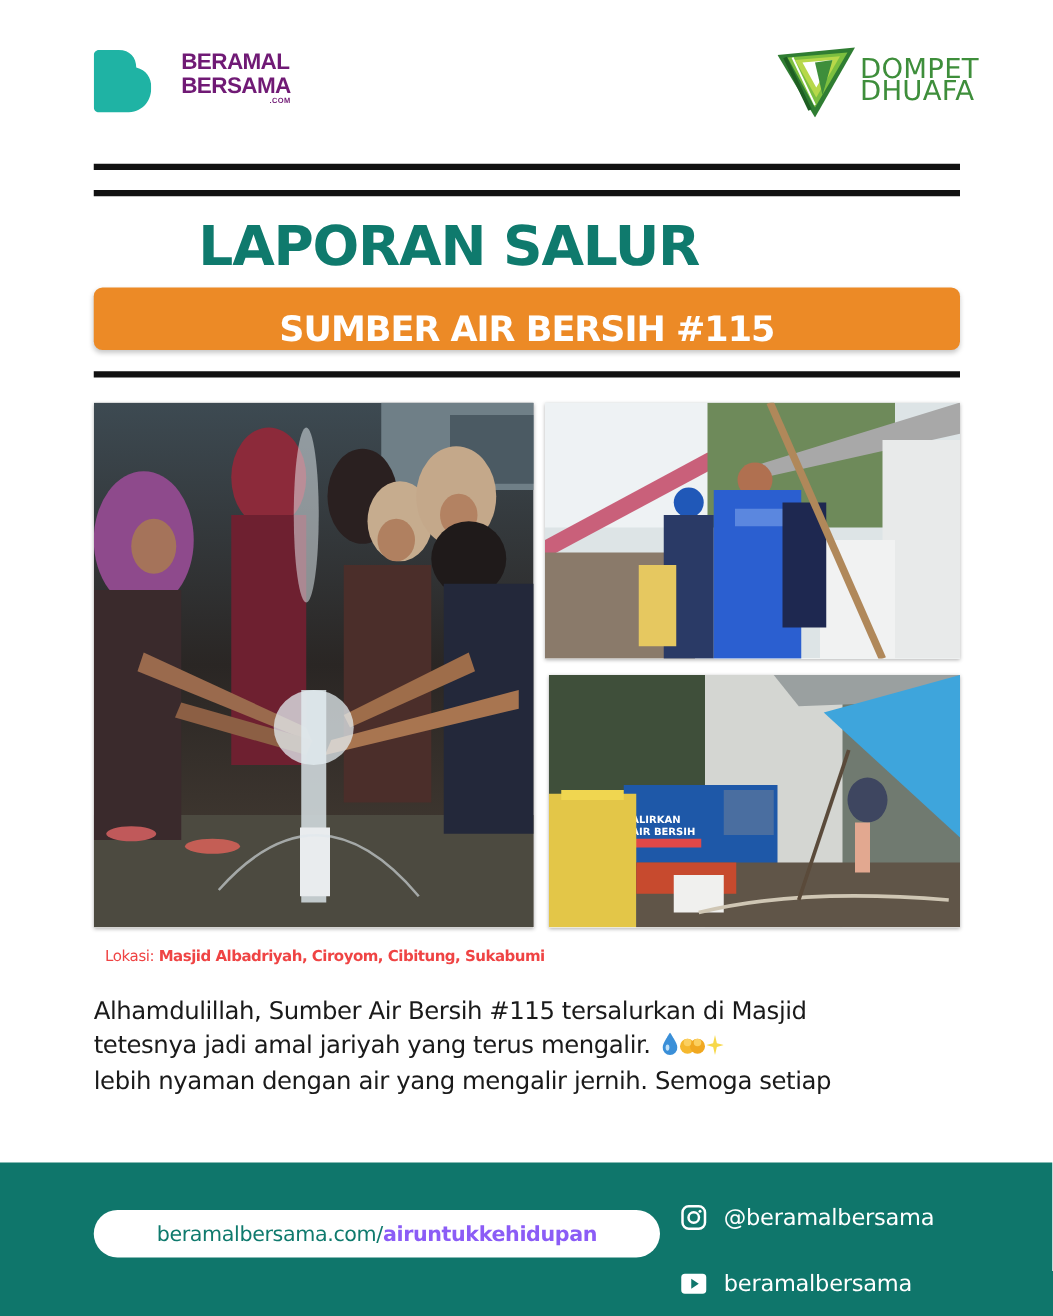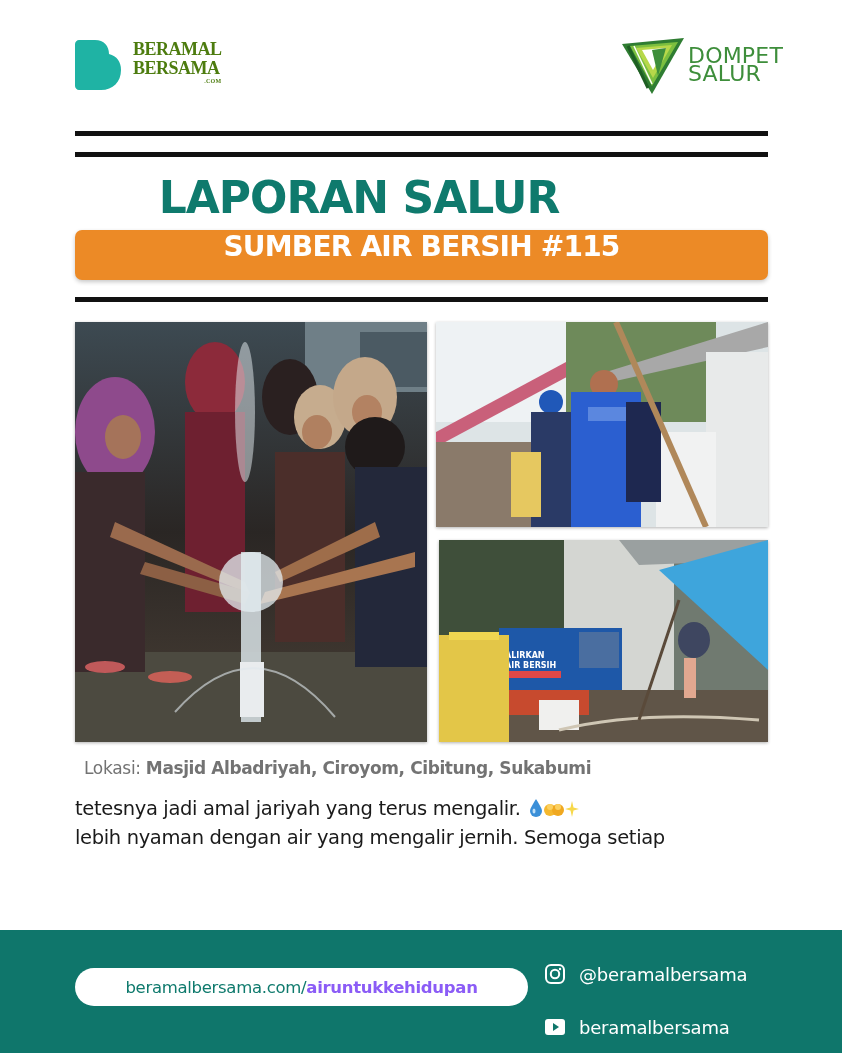--- a/index.html
+++ b/index.html
@@ -3,42 +3,42 @@
 <meta charset="utf-8">
 <style>
   * { box-sizing: border-box; margin: 0; padding: 0; }
   html, body { width: 842px; height: 1053px; background: #ffffff; overflow: hidden; }
   body { font-family: "DejaVu Sans", sans-serif; position: relative; color: #1a1a1a; }
 
   
   .logo-left { position: absolute; left: 75px; top: 40px; display: flex; align-items: flex-start; }
   .heart { width: 46px; height: 50px; position: relative; }
   .heart svg { display: block; }
-  .logo-left .wordmark { margin-left: 12px; color: #4d7c0f; font-family: Liberation Serif, serif; font-weight: bold; font-size: 18px; line-height: 19px; letter-spacing: -0.5px; }
+  .logo-left .wordmark { margin-left: 24px; color: #701a75; font-family: Liberation Sans, sans-serif; font-weight: bold; font-size: 18px; line-height: 19px; letter-spacing: -0.5px; }
   .logo-left .wordmark .dotcom { display: block; font-size: 6px; line-height: 7px; text-align: right; font-weight: bold; letter-spacing: 0.3px; }
 
   .logo-right { position: absolute; left: 622px; top: 36px; display: flex; align-items: center; }
   .logo-right .dd-text { margin-left: 4px; color: #3e8e3b; font-family: "DejaVu Sans", sans-serif; font-size: 22px; line-height: 18px; letter-spacing: 0.2px; }
 
   
   .rule { position: absolute; left: 75px; width: 693px; height: 5px; background: #111; }
 
   .title { position: absolute; left: 0; width: 718px; top: 172px; text-align: center; color: #0f7a6d; font-family: "DejaVu Sans", sans-serif; font-weight: bold; font-size: 44px; letter-spacing: -1px; }
 
-  .subtitle-bar { position: absolute; left: 75px; top: 230px; width: 693px; height: 50px; background: #ec8a26; border-radius: 7px; box-shadow: 0 2px 4px rgba(0,0,0,0.22); display: flex; align-items: flex-start; justify-content: center; }
+  .subtitle-bar { position: absolute; left: 75px; top: 230px; width: 693px; height: 50px; background: #ec8a26; border-radius: 7px; box-shadow: 0 2px 4px rgba(0,0,0,0.22); display: flex; align-items: flex-end; justify-content: center; }
   .subtitle-bar span { color: #ffffff; font-weight: bold; font-size: 28px; letter-spacing: -0.8px; }
 
   
   .photo { position: absolute; overflow: hidden; box-shadow: 0 1px 3px rgba(0,0,0,0.3); }
   .photo svg { display: block; width: 100%; height: 100%; }
   .p1 { left: 75px; top: 322px; width: 352px; height: 420px; }
   .p2 { left: 436px; top: 322px; width: 332px; height: 205px; }
   .p3 { left: 439px; top: 540px; width: 329px; height: 202px; }
 
-  .location { position: absolute; left: 84px; top: 758px; font-size: 17px; color: #737373; }
+  .location { position: absolute; left: 84px; top: 758px; font-size: 12px; color: #ef4444; }
   .location .lbl { font-family: "DejaVu Sans", sans-serif; letter-spacing: -0.3px; }
   .location .val { font-weight: bold; letter-spacing: -0.4px; }
 
   .body-text { position: absolute; left: 75px; top: 795px; width: 700px; font-size: 19.5px; line-height: 27px; color: #1a1a1a; letter-spacing: -0.35px; }
   .emoji { display: inline-block; vertical-align: -2px; margin-left: 4px; }
 
   
   .footer { position: absolute; left: 0; top: 930px; width: 842px; height: 123px; background: #0f766b; }
   .url-pill { position: absolute; left: 75px; top: 968px; width: 453px; height: 38px; border-radius: 20px; background: #ffffff; display: flex; align-items: center; justify-content: center; font-size: 16.5px; letter-spacing: -0.3px; }
   .url-pill .base { color: #0f7a6d; }
@@ -69,21 +69,21 @@
     <polygon points="0,8 62,2 30,58" fill="#2f7d32"></polygon>
     <polygon points="8,10 56,6 30,50" fill="#7cbf3f"></polygon>
     <polygon points="14,12 50,9 31,42" fill="#b7d84a"></polygon>
     <polygon points="20,14 44,12 31,34" fill="#ffffff"></polygon>
     <line x1="6" y1="10" x2="26" y2="52" stroke="#1e5e22" stroke-width="3"></line>
     <line x1="12" y1="10" x2="30" y2="48" stroke="#ffffff" stroke-width="1.5"></line>
     <polygon points="30,14 44,12 36,40" fill="#3e8e3b"></polygon>
   </svg>
   <div class="dd-text">
     <div>DOMPET</div>
-    <div>SALUR</div>
+    <div>DHUAFA</div>
   </div>
 </div>
 
 <div class="rule" style="top:131px;"></div>
 <div class="rule" style="top:152px;"></div>
 
 <div class="title">LAPORAN SALUR</div>
 
 <div class="subtitle-bar">
   <span>SUMBER AIR BERSIH #115</span>
@@ -191,20 +191,21 @@
     <rect x="245" y="118" width="12" height="40" fill="#e2a890"></rect>
     <line x1="240" y1="60" x2="200" y2="180" stroke="#5a4a3a" stroke-width="3"></line>
   </svg>
 </div>
 
 <div class="location">
   <span class="lbl">Lokasi: </span><span class="val">Masjid Albadriyah, Ciroyom, Cibitung, Sukabumi</span>
 </div>
 
 <div class="body-text">
+  <div>Alhamdulillah, Sumber Air Bersih #115 tersalurkan di Masjid</div>
   <div>
     <span>tetesnya jadi amal jariyah yang terus mengalir.</span>
     <span class="emoji">
       <svg width="12" height="18" viewBox="0 0 12 18">
           <path d="M6 0 C6 0 0 9 0 12 A6 6 0 0 0 12 12 C12 9 6 0 6 0 Z" fill="#3a8fd8"></path>
           <ellipse cx="4" cy="12" rx="1.5" ry="2.5" fill="#bfe0f8"></ellipse>
         </svg>
     </span><span class="emoji" style="margin-left:2px;">
       <svg width="20" height="16" viewBox="0 0 20 16">
           <ellipse cx="6" cy="9" rx="6" ry="6" fill="#f5b82e"></ellipse>

